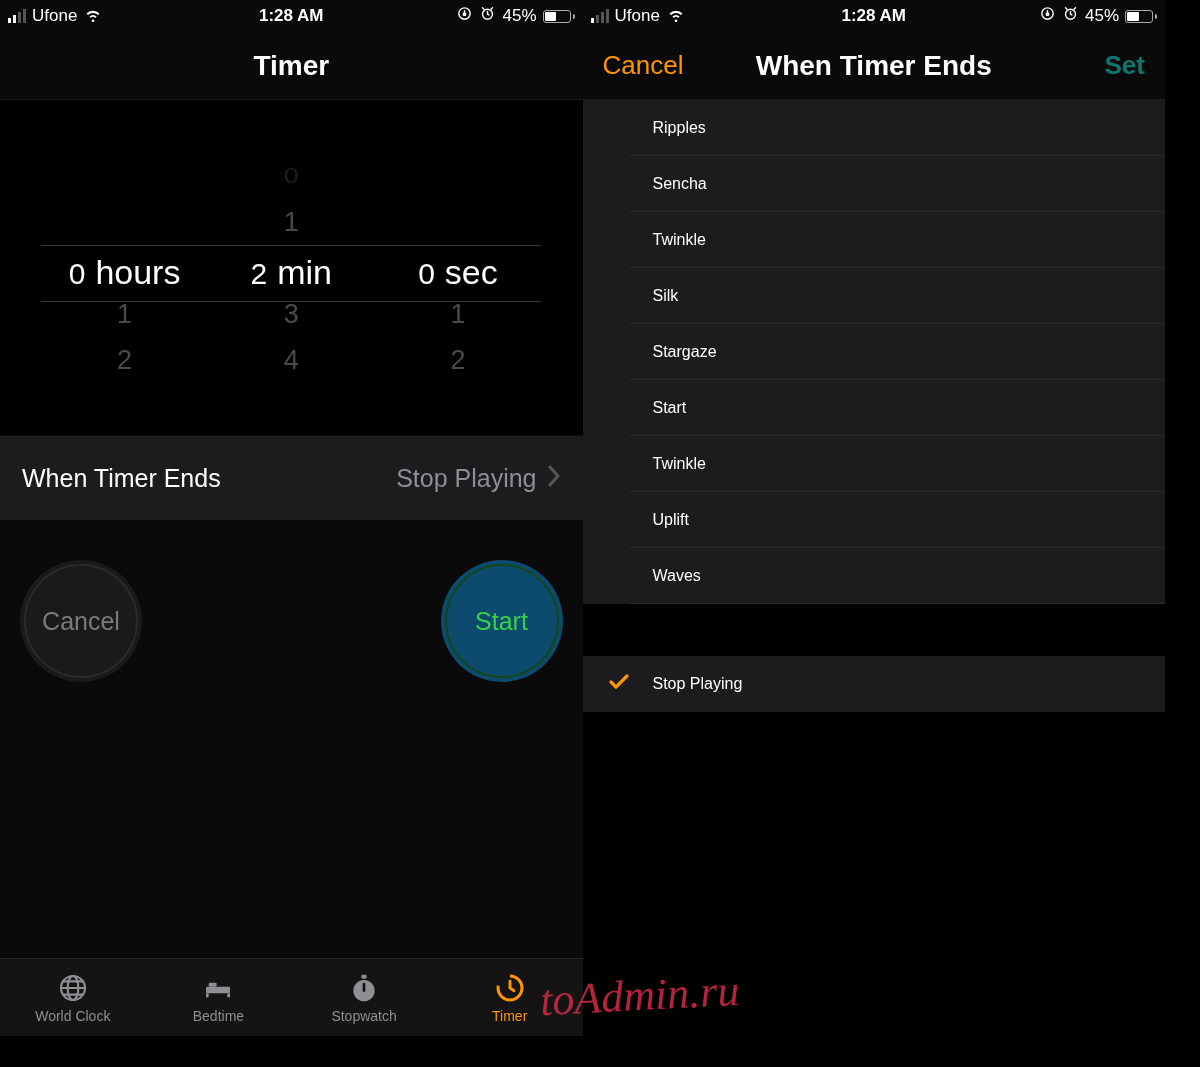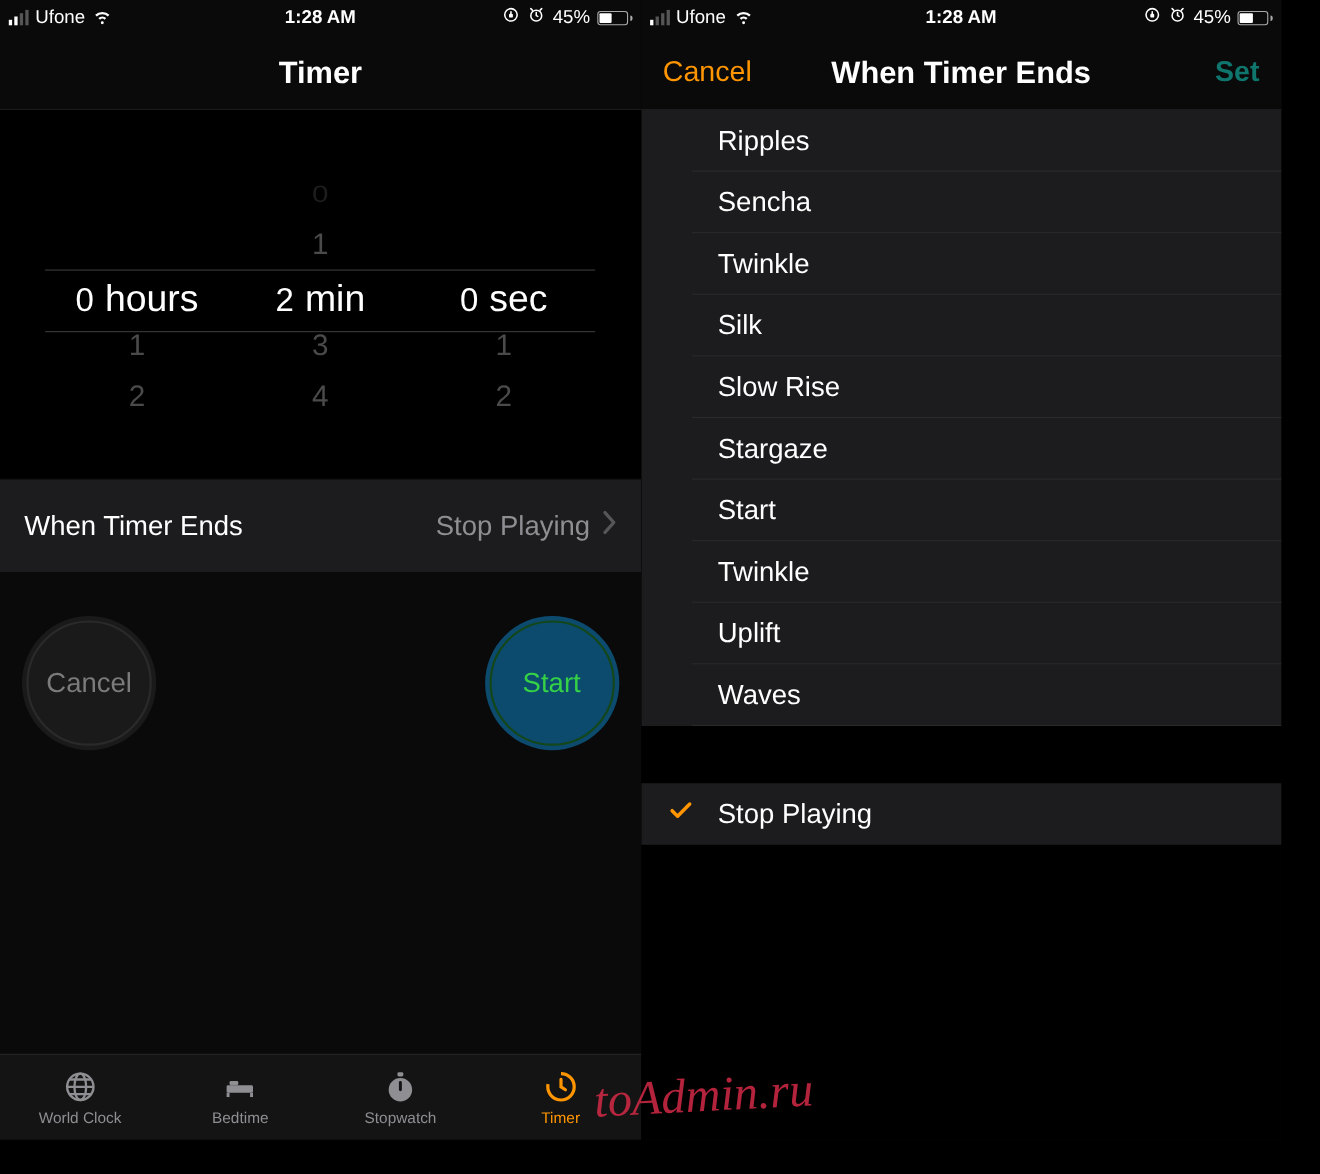--- a/index.html
+++ b/index.html
@@ -60,21 +60,21 @@
   .start-btn { background: #0c4a6e; color: #35d247; }
   .start-btn::before { border-color: #13471a; }
   
   .tabbar { position: absolute; bottom: 0; left: 0; right: 0; height: 78px; background: #141414; border-top: 1px solid #262626; display: flex; }
   .tab { flex: 1; display: flex; flex-direction: column; align-items: center; justify-content: center; gap: 4px; color: #8e8e93; font-size: 14px; cursor: pointer; }
   .tab.active { color: #ff9500; }
   .tab svg { width: 32px; height: 32px; }
   
   .sound-list { flex: 1; overflow: hidden; background: #000; }
   .sound-section { background: #1c1c1e; }
-  .sound-item { height: 56px; display: flex; align-items: center; padding-left: 70px; padding-right: 8px; font-size: 25px; cursor: pointer; position: relative; }
+  .sound-item { height: 56px; display: flex; align-items: center; padding-left: 70px; padding-right: 8px; font-size: 16px; cursor: pointer; position: relative; }
   .sound-item .divider { position: absolute; left: 46px; right: 0; bottom: 0; height: 1px; background: #2a2a2c; }
   .sound-item .check { position: absolute; left: 24px; color: #ff9500; }
   .sound-item .chev { margin-left: auto; color: #565658; font-size: 26px; }
   .sound-gap { height: 52px; background: #000; }
   .selected-section .sound-item { padding-left: 70px; }
   
   .watermark { position: absolute; left: 540px; top: 970px; font-size: 44px; font-style: italic; color: #d42a47; font-weight: 400; transform: rotate(-3deg); font-family: Georgia, serif; pointer-events: none; opacity: 0.85; }
 </style>
 </head>
 <body>
@@ -291,24 +291,20 @@
           </div>
         <div class="sound-item">
             <span>Twinkle</span>
             <div class="divider"></div>
           </div>
         <div class="sound-item">
             <span>Silk</span>
             <div class="divider"></div>
           </div>
         <div class="sound-item">
-            <span>Slow Rise</span>
-            <div class="divider"></div>
-          </div>
-        <div class="sound-item">
             <span>Stargaze</span>
             <div class="divider"></div>
           </div>
         <div class="sound-item">
             <span>Start</span>
             <div class="divider"></div>
           </div>
         <div class="sound-item">
             <span>Twinkle</span>
             <div class="divider"></div>

